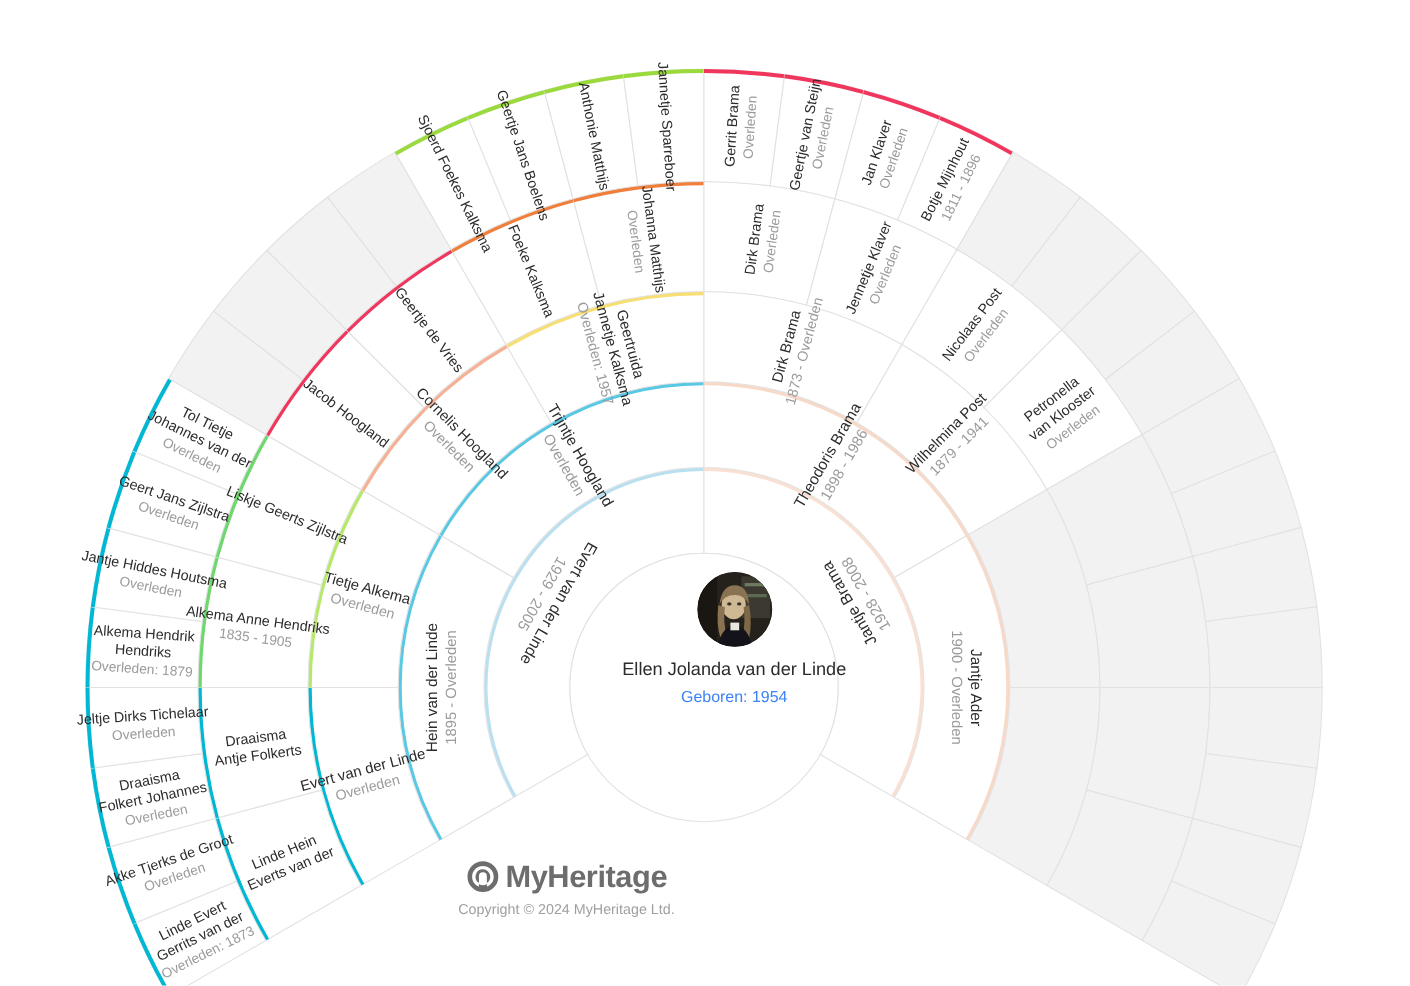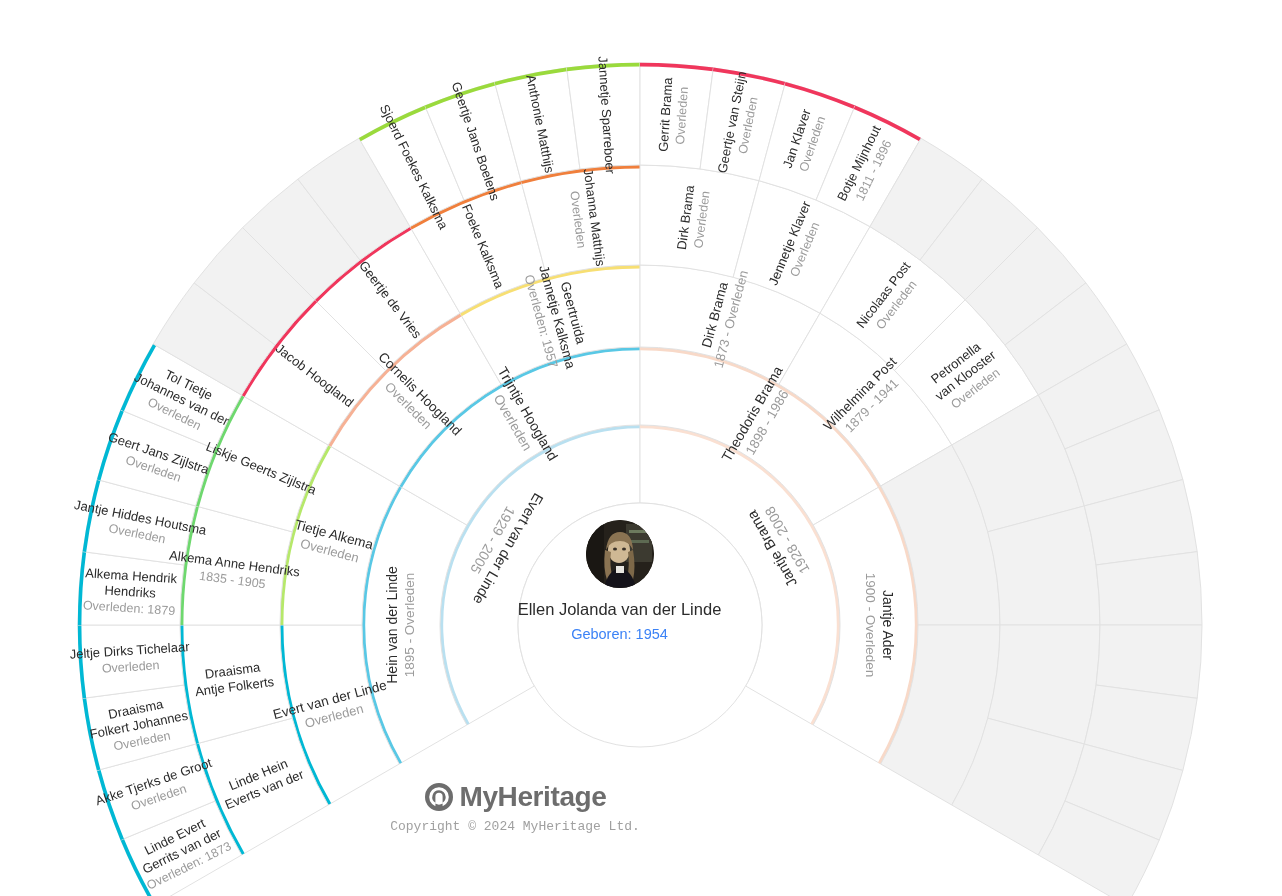--- a/index.html
+++ b/index.html
@@ -6,22 +6,22 @@
   body{width:1282px;height:896px;position:relative;overflow:hidden;
        font-family:"Liberation Sans",sans-serif;-webkit-font-smoothing:antialiased;}
   #fan{position:absolute;left:0;top:0;}
   .seg-label{fill:#2b2b2b;font-family:"Liberation Sans",sans-serif;}
   .seg-sub{fill:#9b9b9b;font-family:"Liberation Sans",sans-serif;}
   #footer{position:absolute;left:0;top:780px;width:1030px;text-align:center;}
   .logo-row{display:flex;align-items:center;justify-content:center;gap:6px;height:34px;}
   .logo-mark{width:30px;height:30px;display:block;}
   .logo-text{font-size:28px;font-weight:bold;color:#6d6d6d;letter-spacing:-0.4px;
              font-family:"Liberation Sans",sans-serif;line-height:30px;}
-  .copyright{margin-top:5px;font-size:13px;color:#a0a0a0;font-family:Liberation Mono, monospace;}
-  #center-card{position:absolute;left:498px;top:520px;width:243px;text-align:center;}
+  .copyright{margin-top:5px;font-size:13px;color:#a0a0a0;font-family:Liberation Sans, sans-serif;}
+  #center-card{position:absolute;left:546px;top:520px;width:243px;text-align:center;}
   .avatar{width:68px;height:68px;border-radius:50%;margin:0 auto;overflow:hidden;
           background:#2d2a23;position:relative;}
   .avatar svg{display:block;}
   .center-name{margin-top:12px;font-size:16.5px;color:#2b2b2b;line-height:1.2;}
   .center-sub{margin-top:6px;font-size:14.5px;color:#3b82f6;}
 </style>
 </head>
 <body>
 
 <svg id="fan" width="1282" height="896" viewBox="0 0 1282 896">

